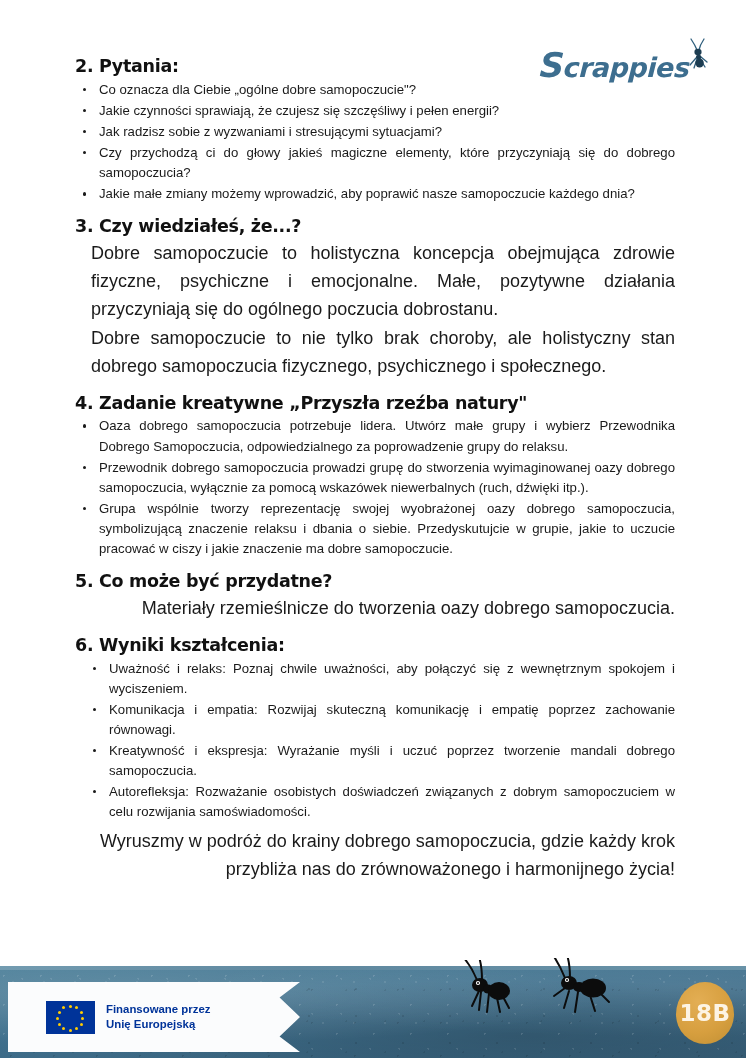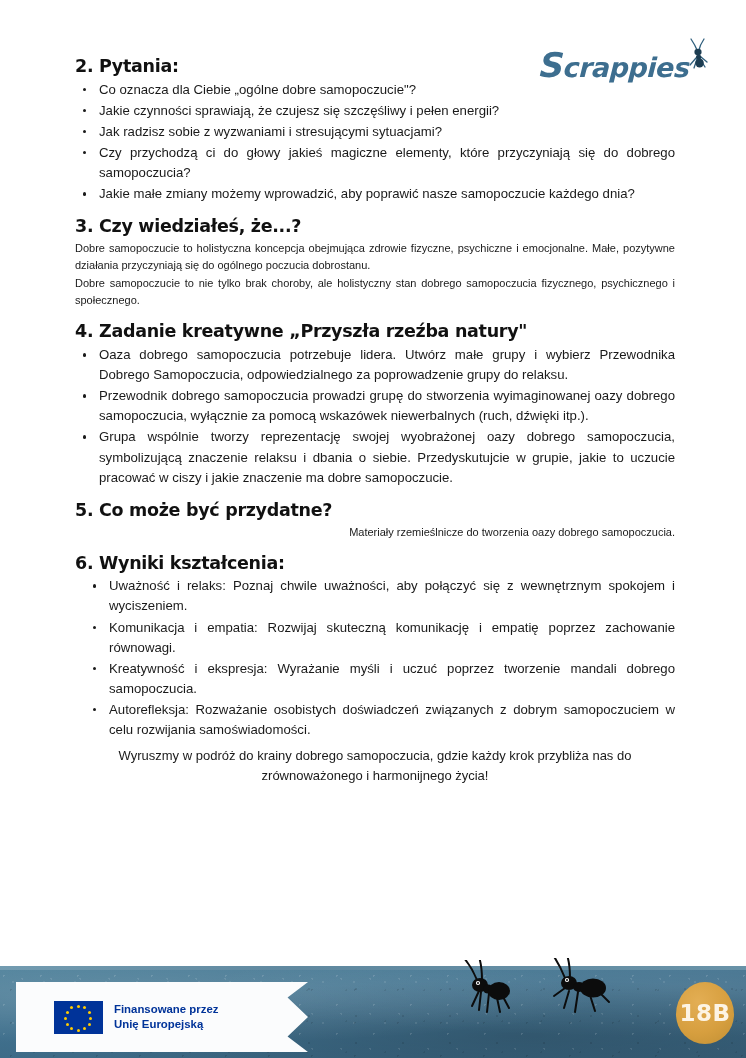--- a/index.html
+++ b/index.html
@@ -83,32 +83,32 @@
     top: 8px;
     width: 3.4px;
     height: 3.4px;
     border-radius: 50%;
     background: #1a1a1a;
   }
   ul.bullets.indented > li { padding-left: 34px; }
   ul.bullets.indented > li::before { left: 18px; }
 
   p.body-text {
-    margin: 0 0 1px 0;
-    font-size: 11px;
+    margin: 0 0 1px 16px;
+    font-size: 18px;
     line-height: 1.55;
     text-align: justify;
     color: #1a1a1a;
   }
   p.body-text.tight { text-align: right; }
   p.closing {
     margin: 6px 0 7px 0;
-    font-size: 13px;
+    font-size: 18px;
     line-height: 1.55;
-    text-align: center;
+    text-align: right;
     color: #1a1a1a;
   }
 
   
   .footer {
     position: absolute;
     left: 0;
     bottom: 0;
     width: 746px;
     height: 98px;
@@ -144,21 +144,21 @@
     left: 0;
     bottom: 88px;
     width: 746px;
     height: 4px;
     background: linear-gradient(90deg, #5a8aa3 0%, #43738e 40%, #4e7f98 100%);
     opacity: 0.85;
   }
 
   .eu-banner {
     position: absolute;
-    left: 16px;
+    left: 8px;
     bottom: 6px;
     width: 292px;
     height: 70px;
     background: #fbfcfd;
     display: flex;
     align-items: center;
     padding-left: 38px;
     box-sizing: border-box;
     clip-path: polygon(0 0, 100% 0, 93% 22%, 100% 50%, 93% 78%, 100% 100%, 0 100%);
     box-shadow: 0 1px 2px rgba(0,0,0,0.08);

